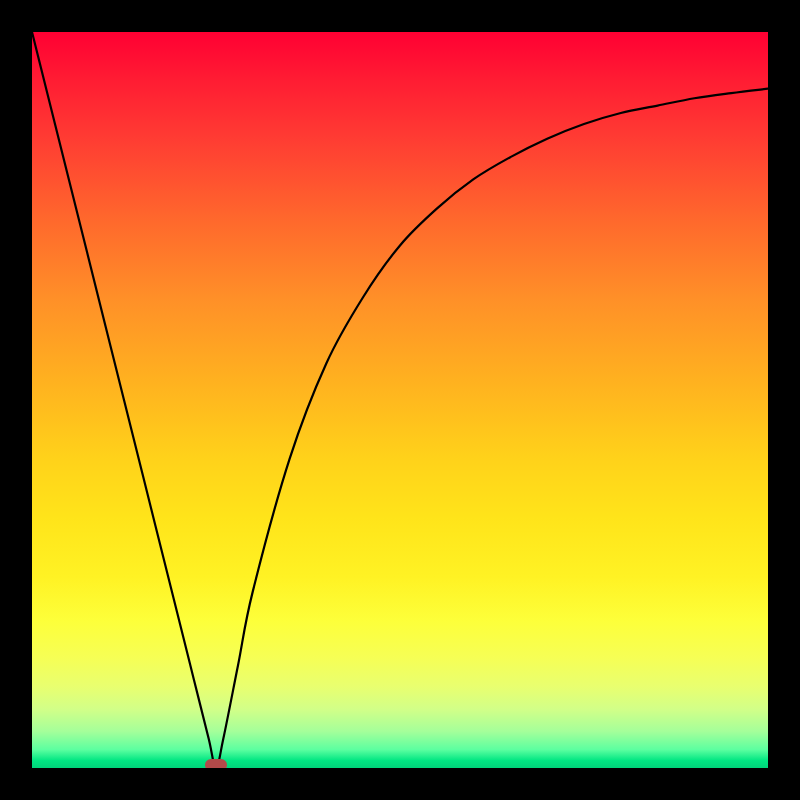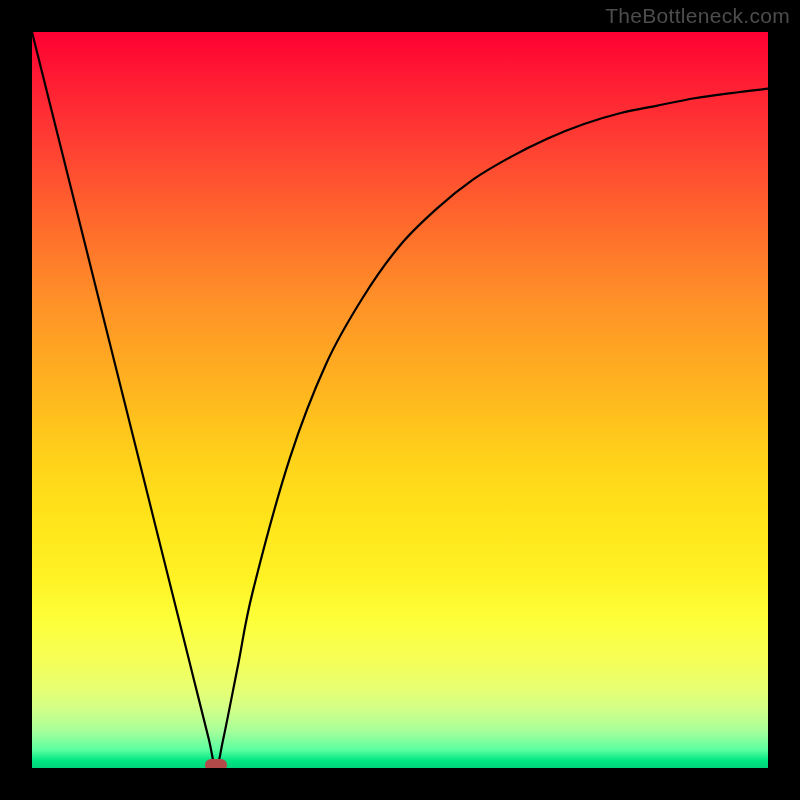--- a/index.html
+++ b/index.html
@@ -69,21 +69,20 @@
     right: 10px;
     color: #4d4d4d;
     font-size: 21px;
     letter-spacing: 0.3px;
   }
 </style>
 </head>
 <body>
 
 <div class="outer">
-  <div class="watermark">TheBottleneck.com</div>
   <div class="plot">
     <div class="gradient"></div>
     <svg class="curve" viewBox="0 0 736 736" preserveAspectRatio="none">
       <path id="curve-path" fill="none" stroke="#000" stroke-width="2.2" stroke-linecap="round" stroke-linejoin="round" d="M 0.00 0.00 C 6.13 24.53, 24.53 98.13, 36.80 147.20 C 49.07 196.27, 61.33 245.33, 73.60 294.40 C 85.87 343.47, 98.13 392.53, 110.40 441.60 C 122.67 490.67, 138.61 554.45, 147.20 588.80 C 155.79 623.15, 157.01 628.05, 161.92 647.68 C 166.83 667.31, 172.96 691.84, 176.64 706.56 C 180.32 721.28, 181.55 736.00, 184.00 736.00 C 186.45 736.00, 187.68 723.73, 191.36 706.56 C 195.04 689.39, 201.17 657.49, 206.08 632.96 C 210.99 608.43, 212.21 593.71, 220.80 559.36 C 229.39 525.01, 245.33 464.91, 257.60 426.88 C 269.87 388.85, 282.13 358.19, 294.40 331.20 C 306.67 304.21, 318.93 284.59, 331.20 264.96 C 343.47 245.33, 355.73 228.16, 368.00 213.44 C 380.27 198.72, 392.53 187.68, 404.80 176.64 C 417.07 165.60, 429.33 155.79, 441.60 147.20 C 453.87 138.61, 466.13 131.87, 478.40 125.12 C 490.67 118.37, 502.93 112.24, 515.20 106.72 C 527.47 101.20, 539.73 96.29, 552.00 92.00 C 564.27 87.71, 576.53 84.03, 588.80 80.96 C 601.07 77.89, 613.33 76.05, 625.60 73.60 C 637.87 71.15, 650.13 68.33, 662.40 66.24 C 674.67 64.15, 686.93 62.68, 699.20 61.09 C 711.47 59.49, 729.87 57.41, 736.00 56.67"></path>
     </svg>
     <div id="marker" class="marker" style="left: 184px; top: 733px; background: rgb(178, 74, 74);"></div>
   </div>
 </div>
 
 </body></html>

